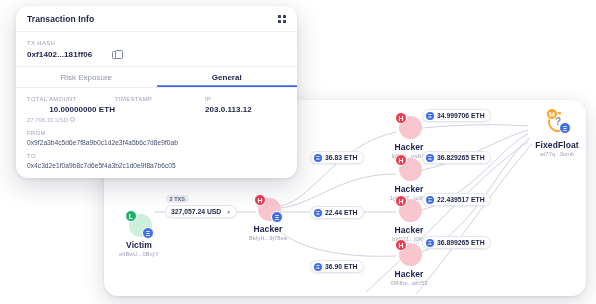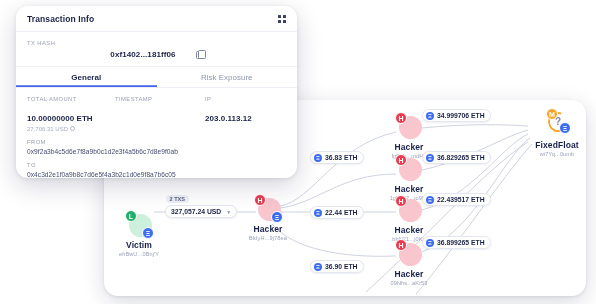--- a/index.html
+++ b/index.html
@@ -83,35 +83,35 @@
     height:26px; display:flex; align-items:center; justify-content:space-between;
     padding:0 11px; border-bottom:1px solid #eef0f5;
   }
   .card-title { font-size:8.5px; font-weight:bold; color:#1b2246; letter-spacing:.1px; }
   .grid-icon { display:grid; grid-template-columns:repeat(2,3px); grid-template-rows:repeat(2,3px);
                gap:2px; cursor:pointer; }
   .grid-icon i { display:block; width:3px; height:3px; background:#3b4260; border-radius:.5px; }
 
   .hash-block { padding:8px 11px 7px; border-bottom:1px solid #eef0f5; }
   .field-label { font-size:5.8px; color:#9aa0b8; letter-spacing:.45px; text-transform:uppercase; }
-  .hash-row { display:flex; align-items:center; gap:20px; margin-top:4px;justify-content:center; }
+  .hash-row { display:flex; align-items:center; gap:20px; margin-top:4px; }
   .hash-val { font-size:8px; font-weight:bold; color:#1b2246; letter-spacing:.1px; }
   .copy-ic { width:7px; height:8px; border:1px solid #7e849c; border-radius:1.5px; position:relative; cursor:pointer; }
   .copy-ic:after { content:""; position:absolute; left:1.5px; top:-2px; width:6px; height:7px;
                    border:1px solid #7e849c; border-radius:1.5px; background:#fff; }
 
   .tabs { display:flex; border-bottom:1px solid #eceef4; }
   .tab { flex:1; text-align:center; padding:6px 0 5px; font-size:8px; color:#9096ae; cursor:pointer; }
   .tab.active { color:#1b2246; font-weight:bold; box-shadow: inset 0 -1.8px 0 0 #4263eb; }
 
   .body { padding:8px 11px 0; }
   .row4 { display:flex; }
   .col { }
   .c1{ width:88px; } .c2{ width:90px; } .c3{ width:58px; } .c4{ width:auto; }
-  .val { font-size:8px; font-weight:bold; color:#1b2246; margin-top:12px; letter-spacing:.05px; }
+  .val { font-size:8px; font-weight:bold; color:#1b2246; margin-top:3px; letter-spacing:.05px;text-align:right; }
   .sub { font-size:6px; color:#a7accb; margin-top:2.5px; display:flex; align-items:center; gap:2px; }
   .info-ic { display:inline-block; width:5px; height:5px; border:.8px solid #b6bad2; border-radius:50%; }
   .addr-block { margin-top:7px; }
   .addr-val { font-size:6.6px; color:#444c70; margin-top:3px; letter-spacing:.05px; word-break:break-all; }
 </style>
 </head>
 <body>
 
 <div id="stage">
 
@@ -256,22 +256,22 @@
 
     <div class="hash-block">
       <div class="field-label">TX HASH</div>
       <div class="hash-row">
         <span class="hash-val">0xf1402...181ff06</span>
         <span class="copy-ic"></span>
       </div>
     </div>
 
     <div class="tabs">
+      <div class="tab">Risk Exposure</div>
       <div class="tab active">General</div>
-      <div class="tab">Risk Exposure</div>
     </div>
 
     <div class="body">
       <div class="row4">
         <div class="col c1">
           <div class="field-label">TOTAL AMOUNT</div>
           <div class="val">10.00000000 ETH</div>
           <div class="sub">
             <span>27,706.31 USD</span>
             <span class="info-ic"></span>

